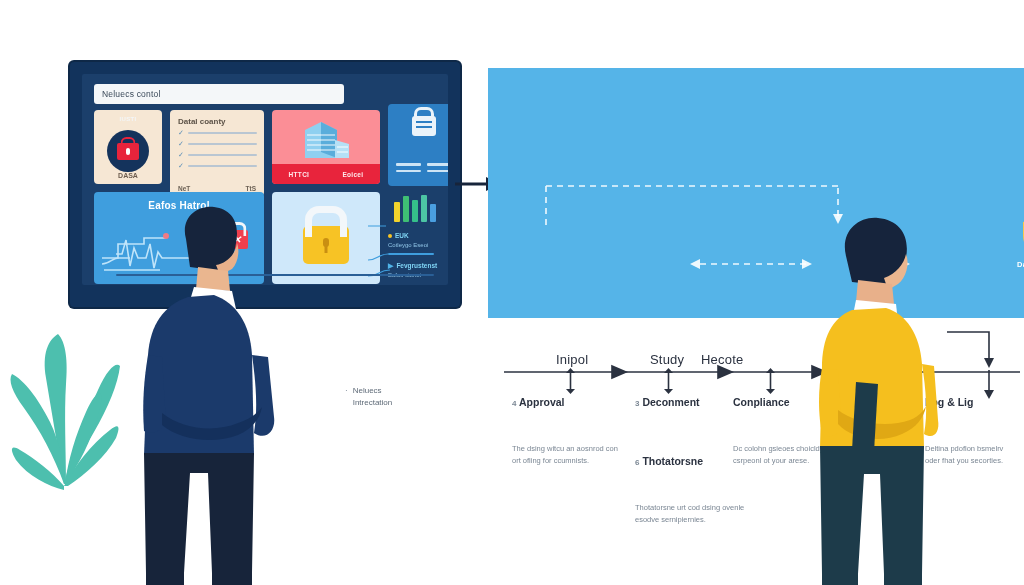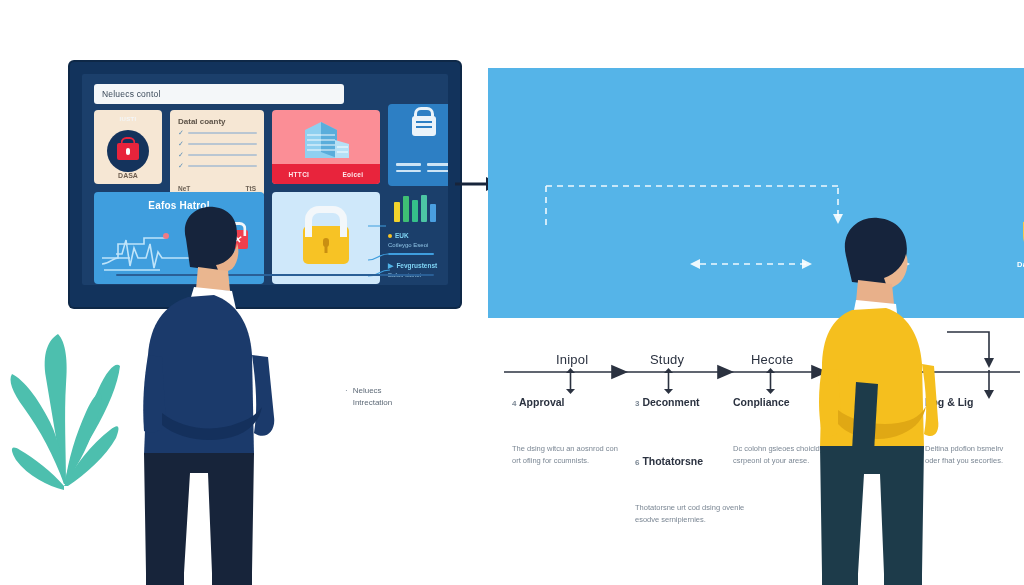--- a/index.html
+++ b/index.html
@@ -417,21 +417,21 @@
       <polygon points="112,16 126,22 112,28"></polygon>
       <line x1="126" y1="22" x2="218" y2="22"></line>
       <polygon points="218,16 232,22 218,28"></polygon>
       <line x1="232" y1="22" x2="312" y2="22"></line>
       <polygon points="312,16 326,22 312,28"></polygon>
       <line x1="326" y1="22" x2="520" y2="22"></line>
     </g>
   </svg>
   <div class="tl-label" style="left:556px;top:352px">Inipol</div>
   <div class="tl-label" style="left:650px;top:352px">Study</div>
-  <div class="tl-label" style="left:751px;top:352px">Hecote</div>
+  <div class="tl-label" style="left:701px;top:352px">Hecote</div>
 
   <svg class="tl-updown" style="left:566px;top:368px" viewBox="0 0 9 26">
     <line x1="4.5" y1="4" x2="4.5" y2="22" stroke="#2b3240" stroke-width="1.6"></line>
     <polygon points="0,5 9,5 4.5,0" fill="#2b3240"></polygon>
       <polygon points="0,21 9,21 4.5,26" fill="#2b3240"></polygon>
   </svg>
   <svg class="tl-updown" style="left:664px;top:368px" viewBox="0 0 9 26">
     <line x1="4.5" y1="4" x2="4.5" y2="22" stroke="#2b3240" stroke-width="1.6"></line>
     <polygon points="0,5 9,5 4.5,0" fill="#2b3240"></polygon>
       <polygon points="0,21 9,21 4.5,26" fill="#2b3240"></polygon>

